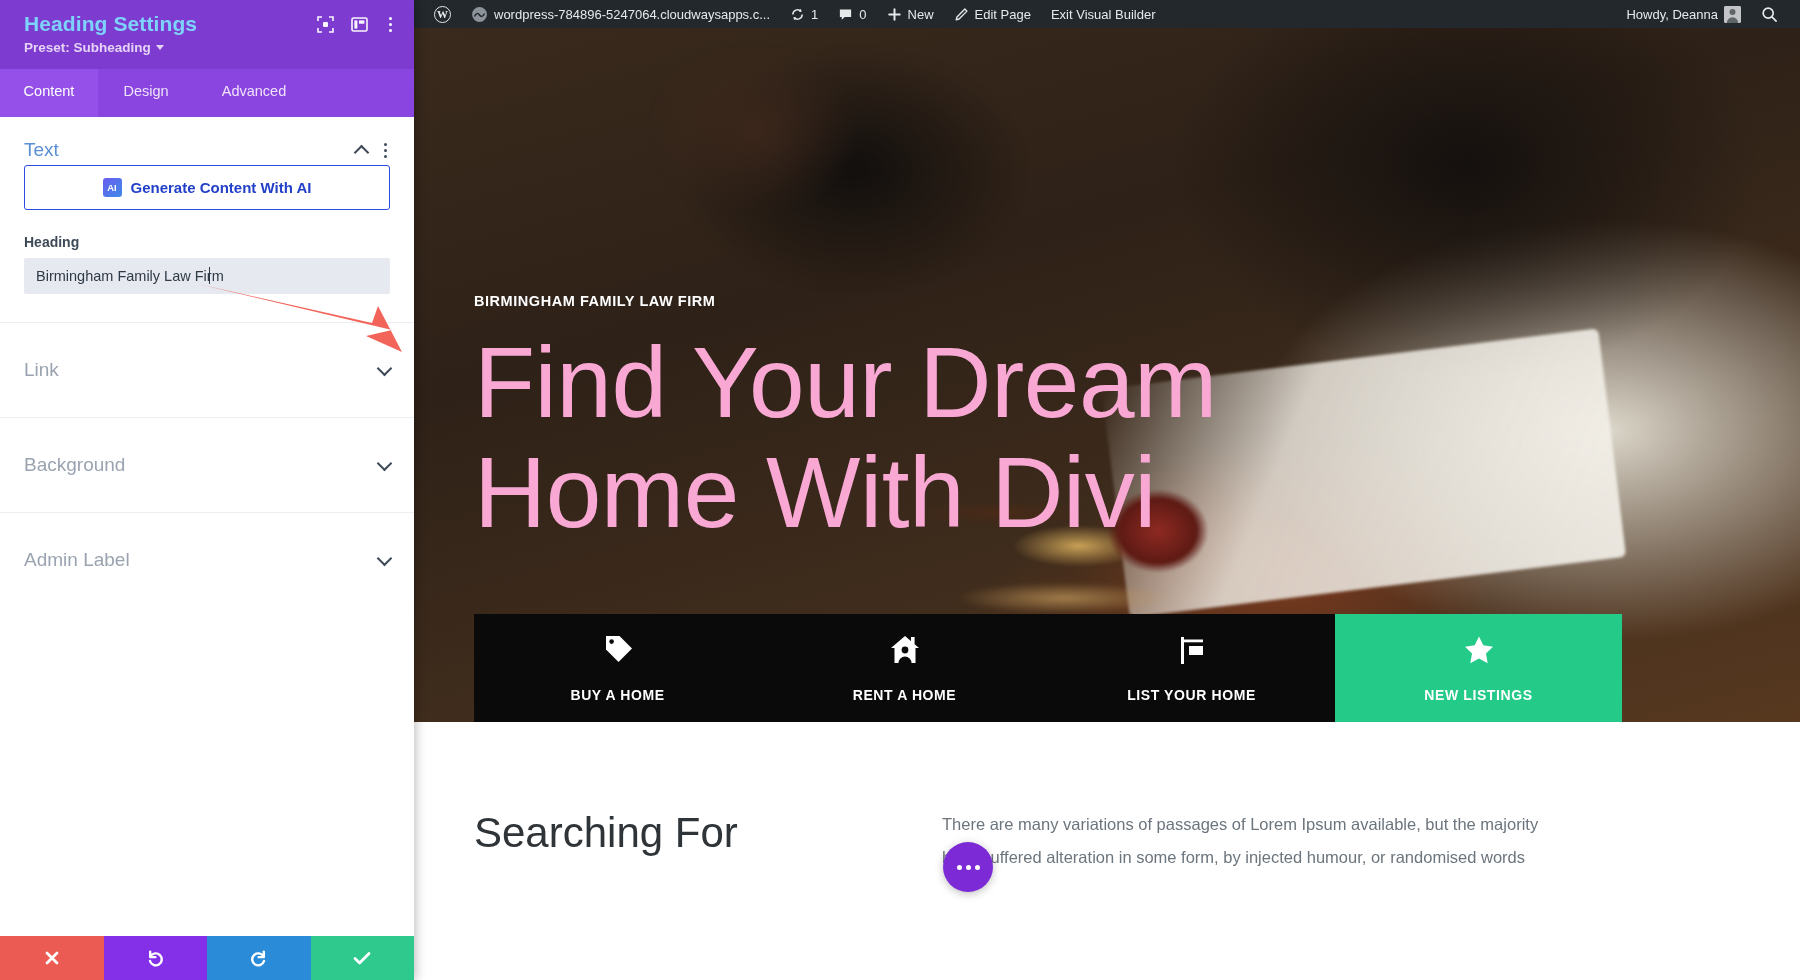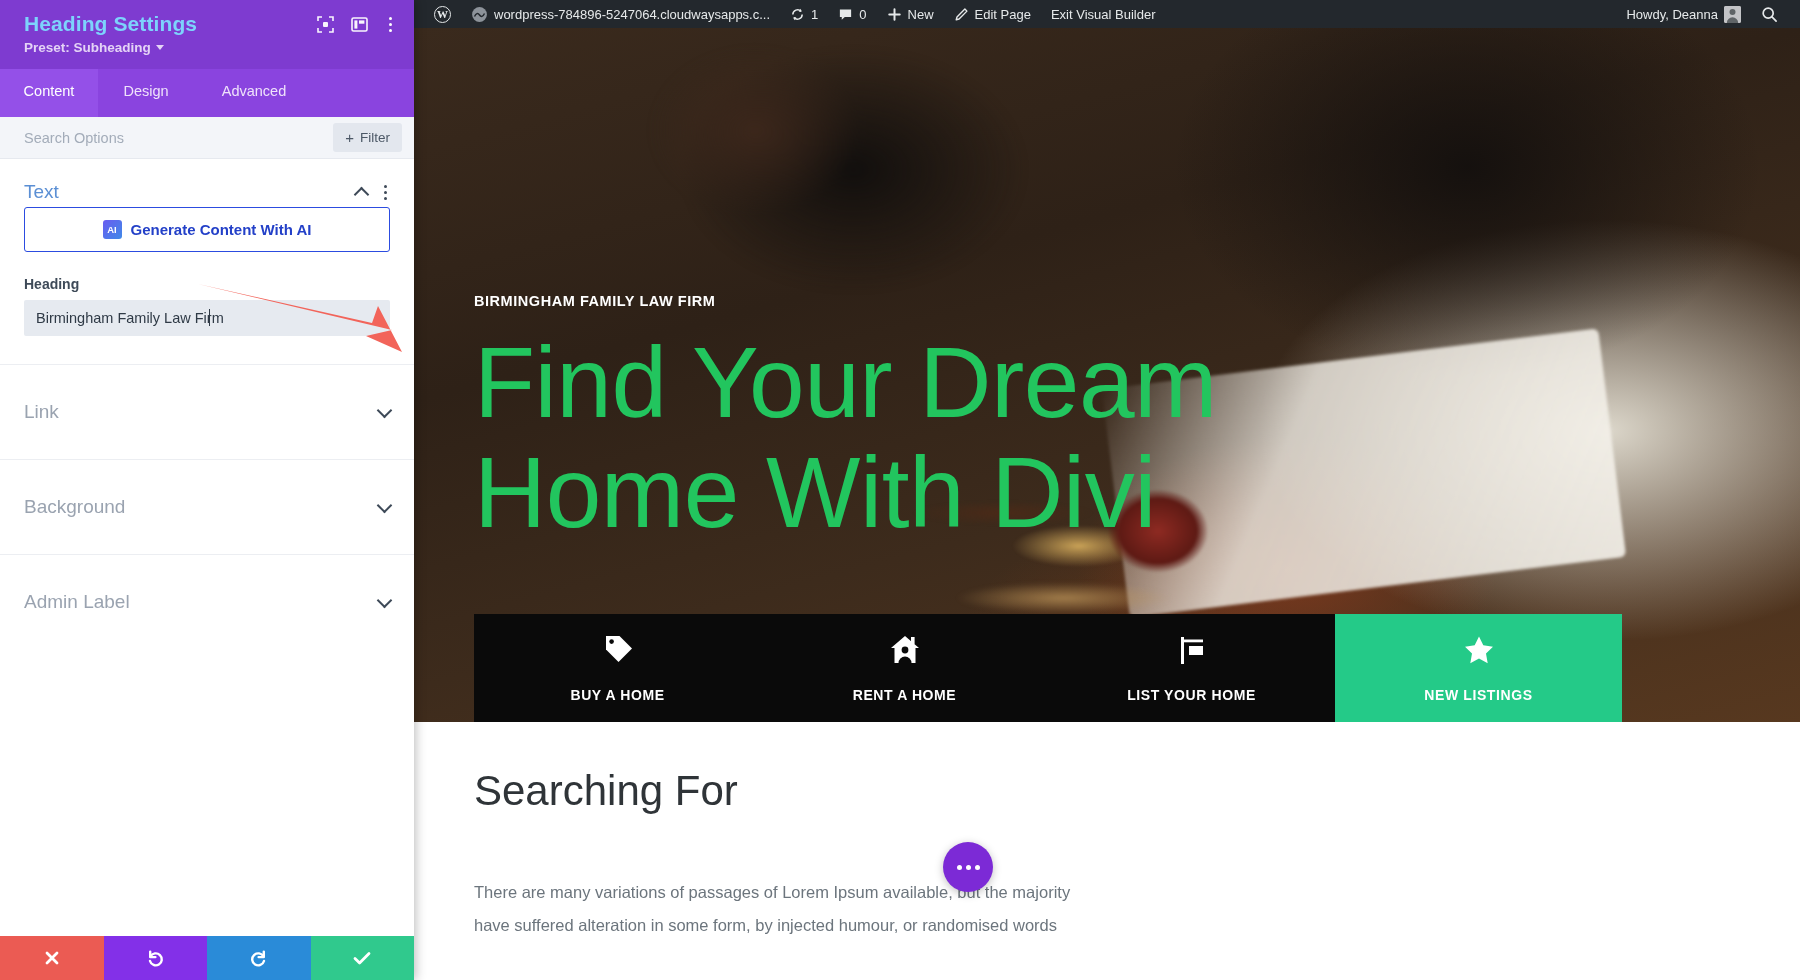--- a/index.html
+++ b/index.html
@@ -206,41 +206,41 @@
     position: absolute; left: 700px; top: 330px; width: 500px; height: 230px;
     background: linear-gradient(120deg, rgba(238,234,226,.0) 0%, rgba(238,234,226,.82) 35%, rgba(244,241,234,.9) 100%);
     transform: rotate(-7deg); filter: blur(1.5px); border-radius: 6px;
   }
   .hero-content { position: relative; z-index: 3; padding-left: 60px; }
   .hero-sub {
     color: #fff; font-size: 14.5px; font-weight: bold; letter-spacing: .55px;
     padding-top: 265px;
   }
   .hero-title {
-    color: #22c55e; font-size: 100px; font-weight: normal; line-height: 1.1;
+    color: #f9a8d4; font-size: 100px; font-weight: normal; line-height: 1.1;
     margin-top: 18px; letter-spacing: -.5px;
   }
 
   
   .feature-bar {
     position: absolute; left: 60px; bottom: 0; display: flex;
     width: 1148px; height: 108px; z-index: 4;
   }
   .feature-cell {
     flex: 1; background: #0a0a0a; color: #fff;
     display: flex; flex-direction: column; align-items: center;
     justify-content: center; gap: 20px; cursor: pointer;
   }
   .feature-cell.accent { background: #24ca88; }
   .feature-label { font-size: 14px; font-weight: bold; letter-spacing: .6px; }
 
   
   .lower {
-    position: relative; background: #fff; padding: 44px 60px 0;
-    display: flex; gap: 60px; flex-direction: column;
+    position: relative; background: #fff; padding: 86px 60px 0;
+    display: flex; gap: 88px;
   }
   .lower-h {
     font-size: 42px; color: #2f3438; font-weight: normal;
     width: 380px; line-height: 1.2;
   }
   .lower-p {
     font-size: 16.5px; color: #6c757d; line-height: 2.0; flex: 1;
     max-width: 600px;
   }
   .fab {
@@ -296,27 +296,20 @@
         </div>
       </div>
     </div>
 
     <div class="panel-tabs">
       <div class="panel-tab active">Content</div>
       <div class="panel-tab">Design</div>
       <div class="panel-tab">Advanced</div>
     </div>
 
-    <div class="search-row">
-      <input class="search-input" type="text" placeholder="Search Options" style="">
-      <button class="filter-btn">
-        <span class="filter-plus">+</span>
-        <span>Filter</span>
-      </button>
-    </div>
 
     <div class="panel-body">
 
       <div class="section-open">
         <div class="section-open-head">
           <div class="section-open-title">Text</div>
           <div class="section-open-tools">
             <span class="chev-up"></span>
             <span class="kebab-dark">
                 <i></i>

